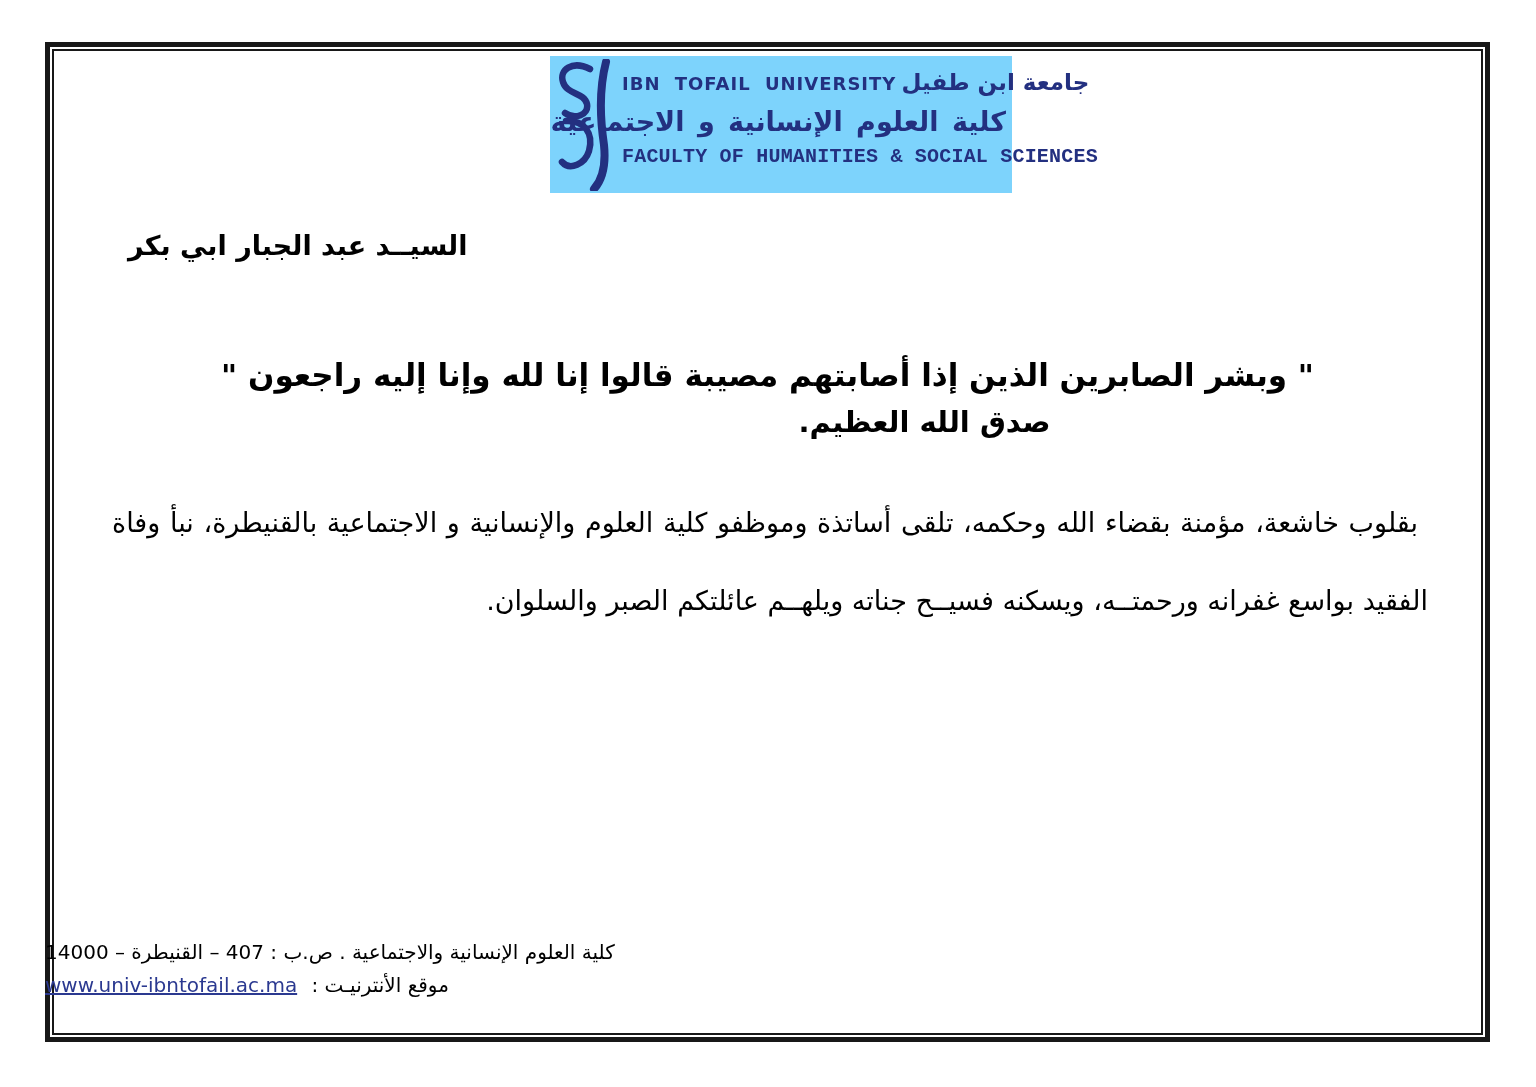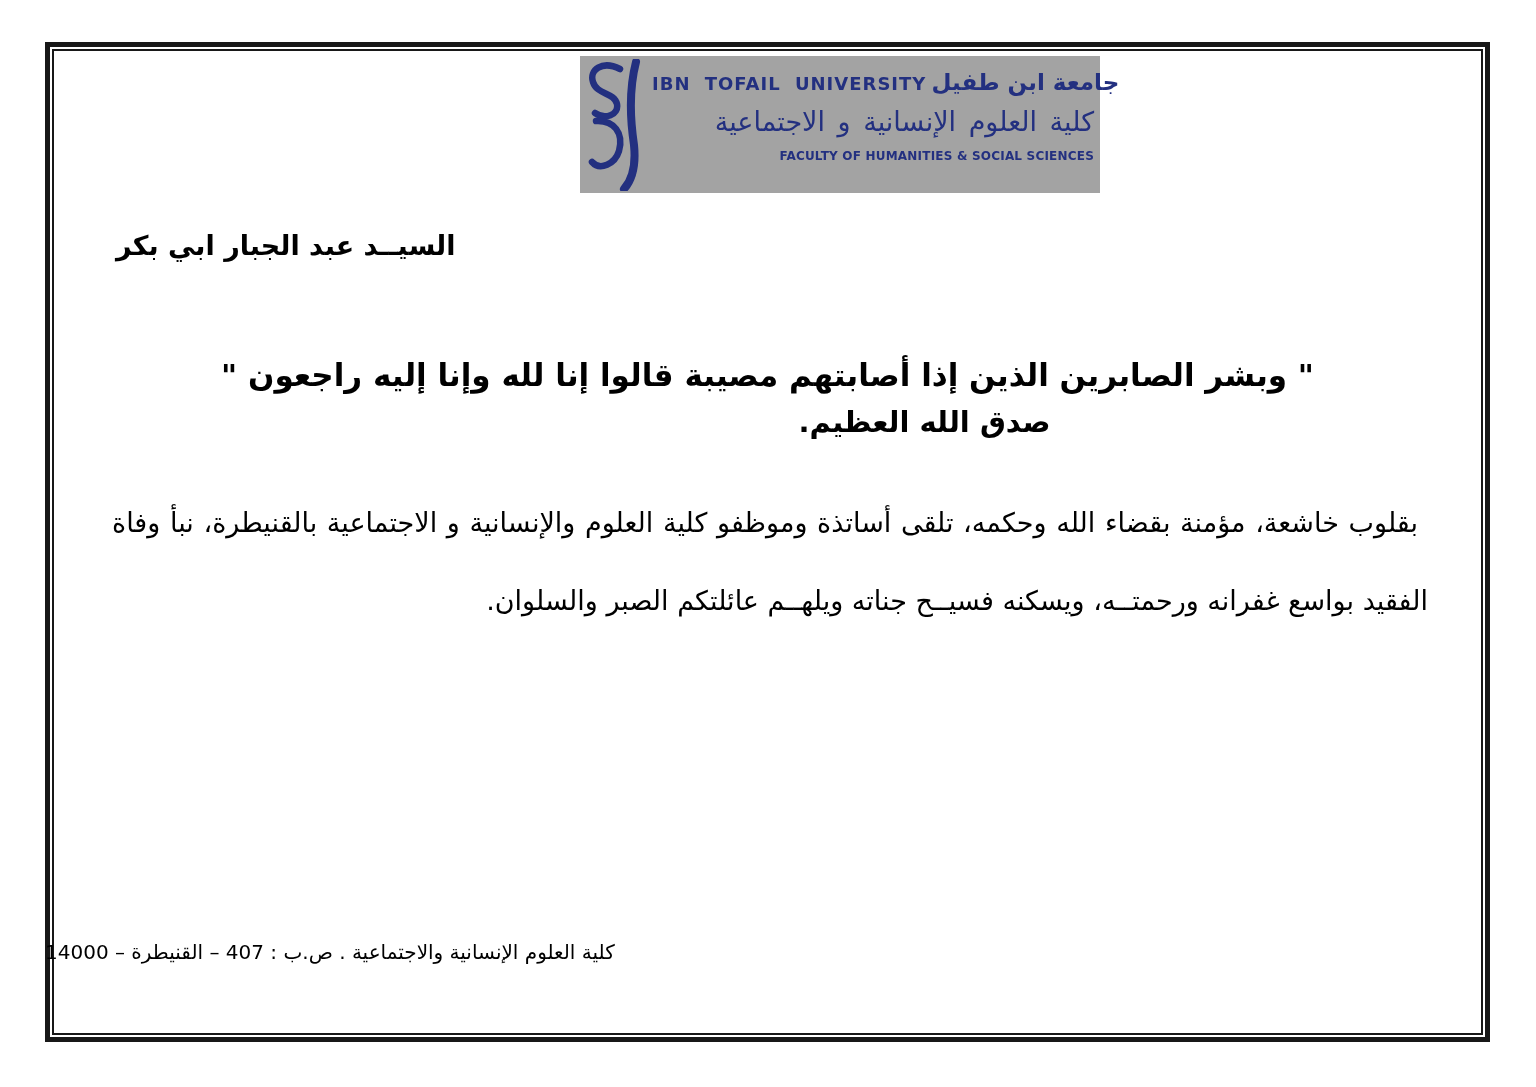--- a/index.html
+++ b/index.html
@@ -18,23 +18,23 @@
     border:5px solid #181818;
   }
   .frame::after{
     content:"";
     position:absolute;inset:2px;
     border:2px solid #181818;
   }
   
   .logo-block{
     position:absolute;
-    left:580px;top:56px;
-    width:520px;height:137px;
-    background:#a3a3a3;
+    left:550px;top:56px;
+    width:462px;height:137px;
+    background:#7dd3fc;
   }
   .logo-mark{
     position:absolute;left:6px;top:3px;
     width:60px;height:132px;
   }
   .logo-text{
     position:absolute;
     left:72px;right:6px;top:12px;
     text-align:right;
     color:#233080;
@@ -43,32 +43,32 @@
     line-height:28px;white-space:nowrap;
   }
   .logo-row1 .en{
     font-size:18px;font-weight:bold;
     letter-spacing:1px;word-spacing:7px;
   }
   .logo-row1 .ar{
     font-size:23px;font-weight:bold;
   }
   .logo-row2{
-    font-size:27px;font-weight:normal;
+    font-size:27px;font-weight:bold;
     line-height:45px;white-space:nowrap;
     word-spacing:4px;
   }
   .logo-row3{
-    font-size:12px;font-weight:bold;
-    letter-spacing:0.2px;line-height:25px;white-space:nowrap;
+    font-size:20px;font-weight:bold;
+    letter-spacing:0.2px;line-height:25px;white-space:nowrap;font-family:Liberation Mono, monospace;
   }
   
   .recipient{
     position:absolute;
-    left:116px;top:230px;
+    left:128px;top:230px;
     direction:rtl;
     font-size:27px;font-weight:bold;
     white-space:nowrap;
     text-align:right;
   }
   
   .verse{
     position:absolute;
     left:45px;right:46px;top:352px;
     text-align:center;
@@ -144,15 +144,19 @@
     <div class="verse-line2">صدق الله العظيم.</div>
   </div>
 
   <div class="body-par">
     <div class="body-line first">بقلوب خاشعة، مؤمنة بقضاء الله وحكمه، تلقى أساتذة وموظفو كلية  العلوم والإنسانية و الاجتماعية  بالقنيطرة، نبأ وفاة</div>
     <div class="body-line last">الفقيد بواسع غفرانه ورحمتــه، ويسكنه فسيــح جناته ويلهــم عائلتكم الصبر والسلوان.</div>
   </div>
 
   <div class="footer">
     <div class="line">كلية العلوم الإنسانية والاجتماعية . ص.ب : 407 – القنيطرة – 14000</div>
+    <div class="line">
+      <span>موقع الأنترنيـت :</span>
+      <span class="site-link">www.univ-ibntofail.ac.ma</span>
+    </div>
   </div>
 
 </div>
 
 </body></html>

